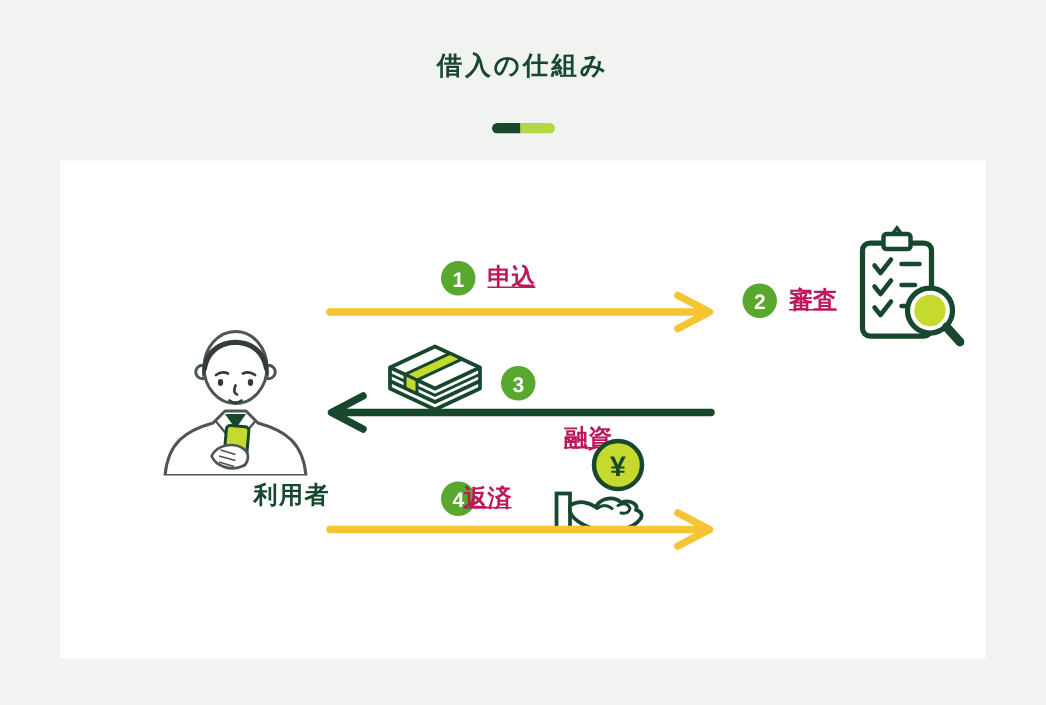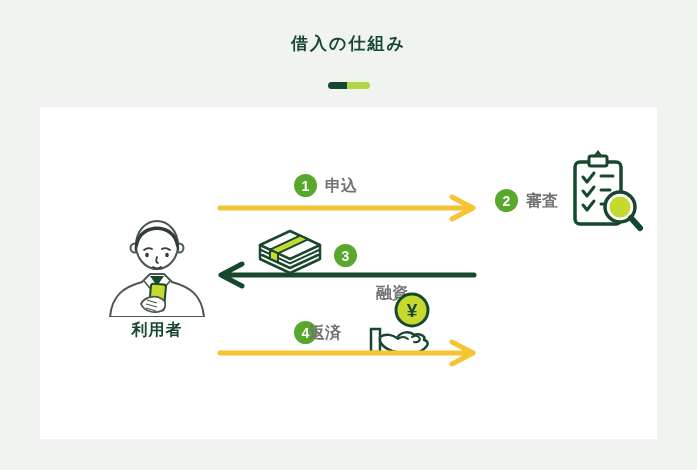--- a/index.html
+++ b/index.html
@@ -27,21 +27,21 @@
   }
   .abs{position:absolute;}
   .badge{
     width:23px;height:23px;border-radius:50%;
     background:#57a82c;color:#ffffff;
     font-size:14px;font-weight:bold;
     display:flex;align-items:center;justify-content:center;
     line-height:1;
   }
   .step-label{
-    font-size:16px;font-weight:bold;color:#737373;line-height:23px;
+    font-size:16px;font-weight:bold;color:#be185d;line-height:23px;text-decoration:underline;
   }
   .actor-label{
     font-size:16px;font-weight:bold;color:#17482e;
     text-align:center;letter-spacing:1px;
   }
   svg{display:block;}
 </style>
 </head>
 <body>
 
@@ -73,21 +73,21 @@
         <ellipse cx="43" cy="50" rx="1.8" ry="2.3" fill="#343c37"></ellipse>
         <ellipse cx="63" cy="50" rx="1.8" ry="2.3" fill="#343c37"></ellipse>
         <path d="M6,112 C8,90 20,82 38,77 L46,69 L60,69 L68,77 C86,82 98,90 100,112 Z" fill="#ffffff" stroke="#4d564f" stroke-width="2" stroke-linejoin="round"></path>
         <path d="M46,71 L53,81 L60,71 Z" fill="#17482e"></path>
         <path d="M40,76 L50,88 M66,76 L56,88" stroke="#4d564f" stroke-width="1.6" fill="none"></path>
         <rect x="46" y="79" width="15" height="26" rx="2.5" fill="#c6d92e" stroke="#17482e" stroke-width="2" transform="rotate(5 53 92)"></rect>
         <path d="M37,99 C41,91 52,90 58,94 C63,97 62,104 57,106 C50,109 40,106 37,99 Z" fill="#ffffff" stroke="#4d564f" stroke-width="1.8"></path>
         <path d="M43,95 l10,3 M42,99 l11,3 M42,103 l10,3" stroke="#4d564f" stroke-width="1.2" fill="none"></path>
       </svg>
     </div>
-    <div class="abs actor-label" style="left:54px;top:213px;width:126px;">利用者</div>
+    <div class="abs actor-label" style="left:54px;top:213px;width:126px;text-align:right;">利用者</div>
 
 
     <div class="abs badge" style="left:455px;top:82px;">
       <span>2</span>
     </div>
     <div class="abs step-label" style="left:486px;top:82px;text-align:center;">審査</div>
     <div class="abs" style="left:523px;top:43px;width:80px;height:84px;">
       <svg viewBox="0 0 80 84" width="80" height="84">
         <rect x="12" y="12" width="46" height="62" rx="5" fill="#ffffff" stroke="#17482e" stroke-width="3.5"></rect>
         <rect x="26" y="6" width="18" height="10" rx="2" fill="#ffffff" stroke="#17482e" stroke-width="3"></rect>

